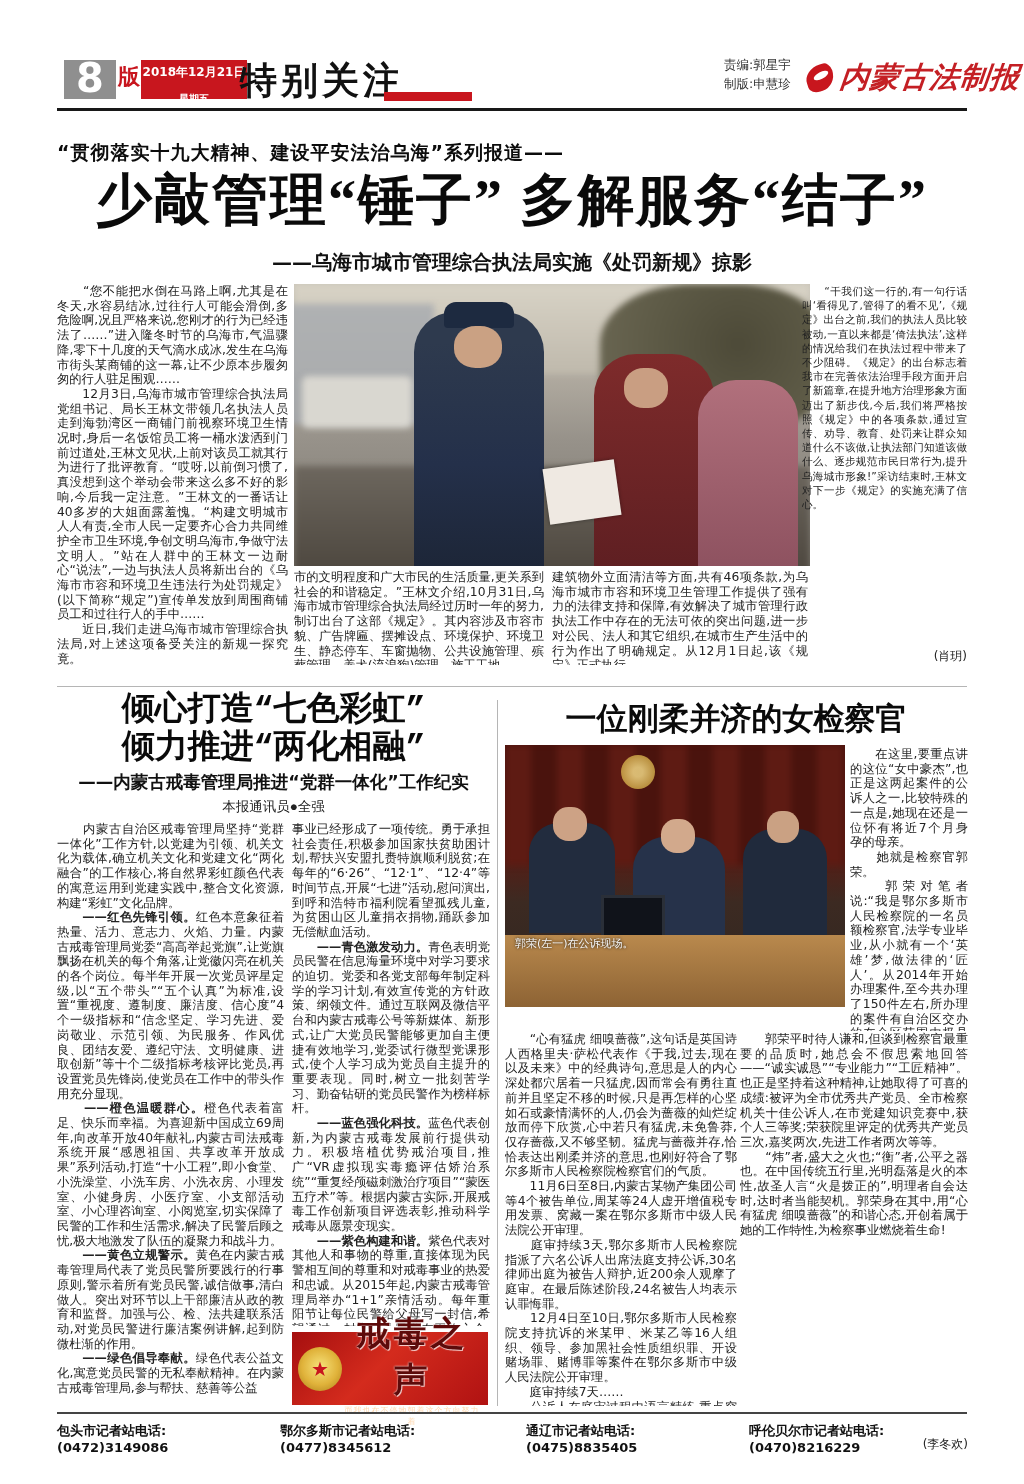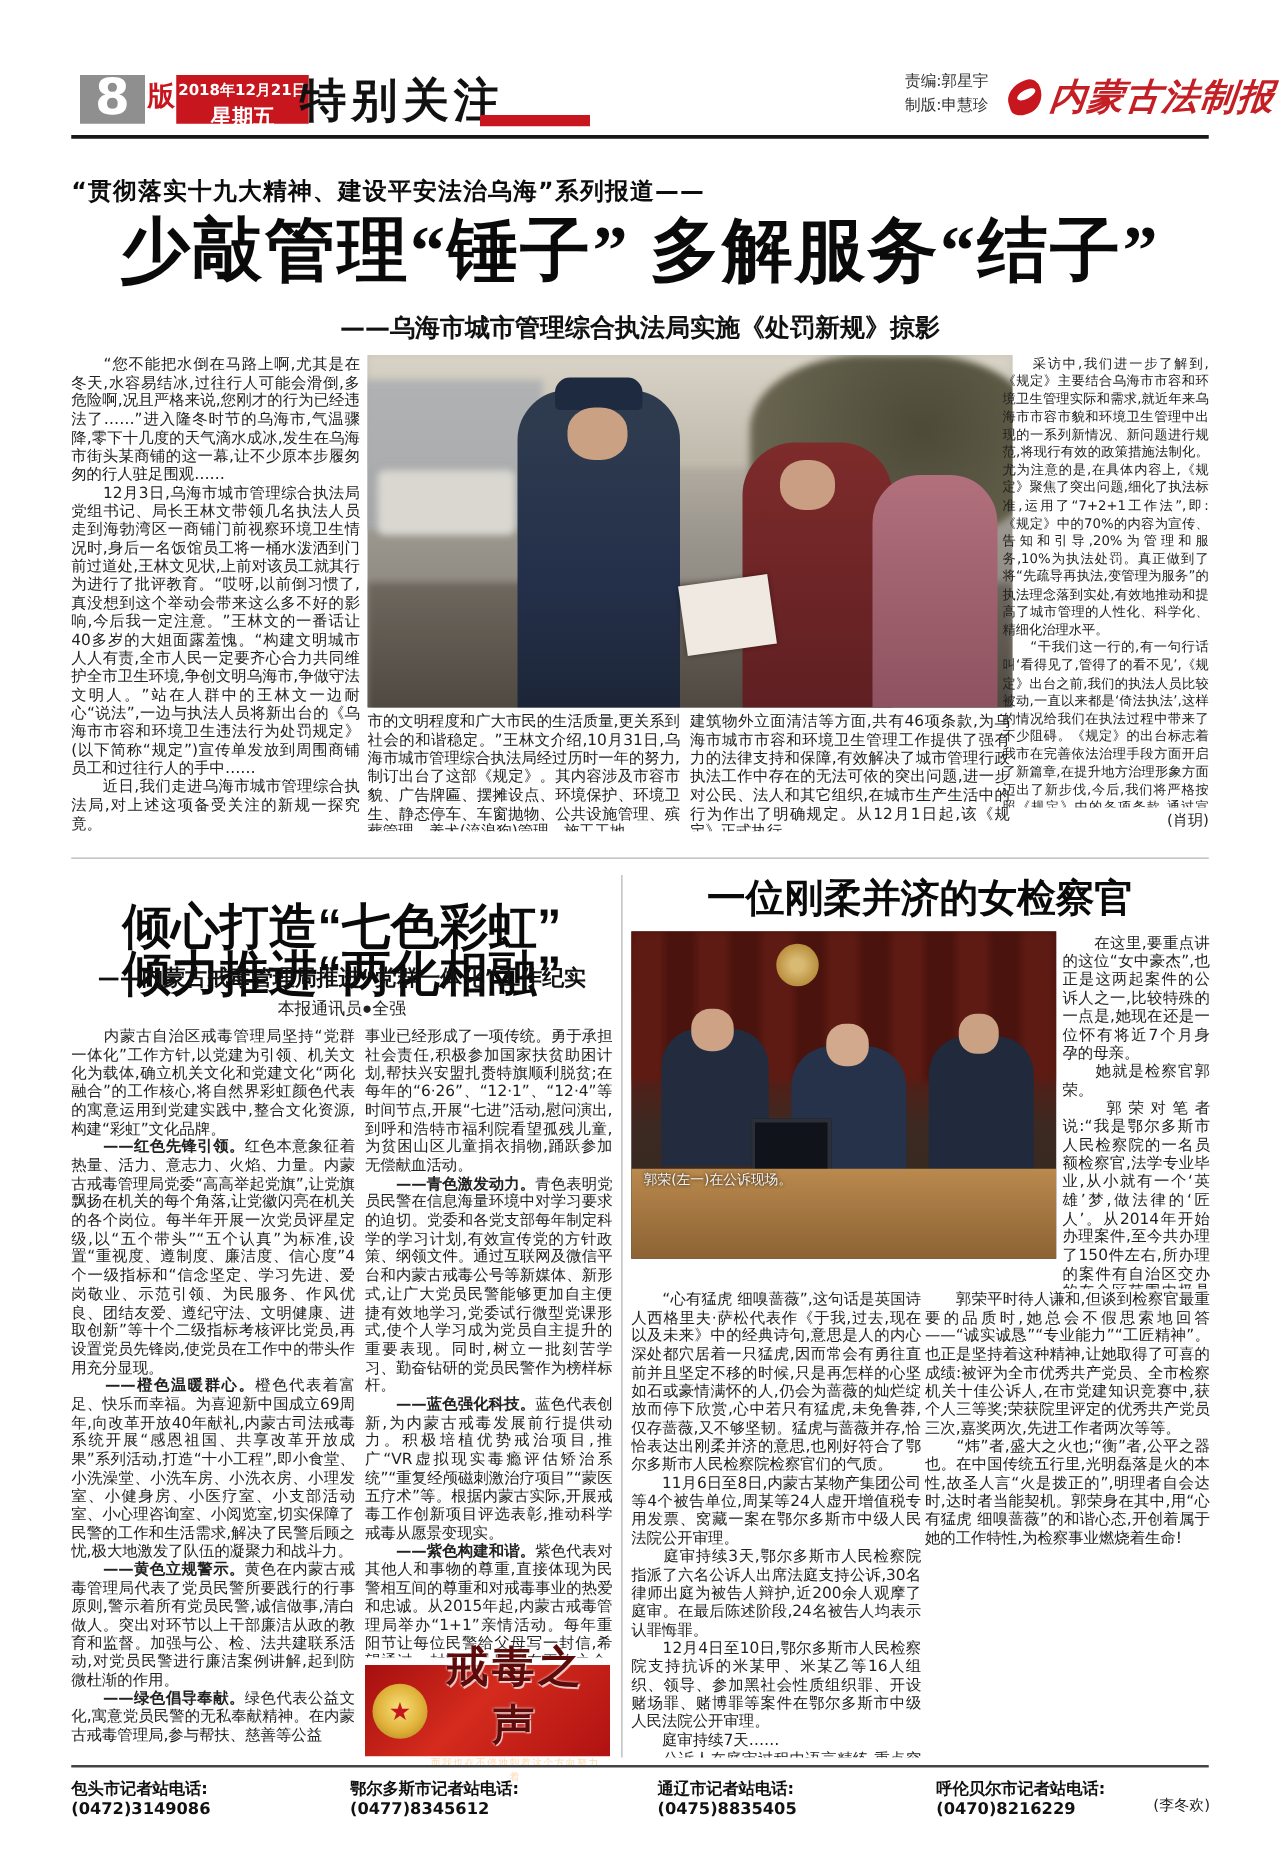--- a/index.html
+++ b/index.html
@@ -6,21 +6,21 @@
   #page{position:relative;width:1024px;height:1484px;background:#ffffff;margin:0 auto;
         font-family:"DejaVu Sans","Liberation Sans",sans-serif;color:#1c1c1c;overflow:hidden;}
   .abs{position:absolute;}
   
   .pagenum-block{left:64px;top:60px;width:52px;height:39px;background:#8f8f8f;color:#fff;
     font-size:40px;font-weight:bold;text-align:center;line-height:37px;}
   .ban-char{left:118px;top:62px;color:#c8161e;font-size:22px;font-weight:bold;}
   .date-block{left:141px;top:60px;width:106px;height:39px;background:#c8161e;color:#fff;
     text-align:center;font-weight:bold;}
   .date-block .d1{font-size:12px;margin-top:4px;}
-  .date-block .d2{font-size:17px;margin-top:1px;}
+  .date-block .d2{font-size:10px;margin-top:11px;}
   .section-title{left:240px;top:56px;font-size:37px;font-weight:900;letter-spacing:4px;color:#111;
     font-family:"DejaVu Sans",sans-serif;}
   .red-bar{left:384px;top:92px;width:88px;height:9px;background:#c8161e;}
   .editors{left:724px;top:55px;font-size:12.5px;line-height:19px;color:#333;}
   .masthead{left:806px;top:58px;display:flex;align-items:center;}
   .swoosh{width:30px;height:30px;position:relative;margin-right:4px;}
   .swoosh .s1{position:absolute;left:0;top:2px;width:28px;height:26px;background:#c8161e;
     border-radius:70% 30% 60% 40%/60% 40% 70% 30%;transform:rotate(-18deg);}
   .swoosh .s2{position:absolute;left:7px;top:9px;width:16px;height:7px;background:#fff;
     border-radius:50%;transform:rotate(-28deg);}
@@ -38,22 +38,22 @@
   .byline{font-size:12px;color:#222;text-align:right;}
   
   .photo{overflow:hidden;}
   .lead-photo{left:294px;top:284px;width:516px;height:282px;
     background:linear-gradient(180deg,#c9c4b8 0%,#b3ada2 30%,#97928a 55%,#7a766e 100%);}
   .blur{filter:blur(3px);}
   .caption{position:absolute;color:#f5f5f5;font-size:11px;text-shadow:0 0 3px #000;}
   .court-photo{left:505px;top:745px;width:340px;height:262px;
     background:linear-gradient(180deg,#4a120e 0%,#5d1a12 38%,#3c2a22 60%,#2e2620 100%);}
   
-  .rainbow-h1{left:57px;top:723px;width:433px;text-align:center;font-size:39px;font-weight:900;
-    color:#0a0a0a;font-family:Liberation Sans, sans-serif;line-height:38px;}
+  .rainbow-h1{left:57px;top:692px;width:433px;text-align:center;font-size:33px;font-weight:900;
+    color:#0a0a0a;font-family:Liberation Mono, monospace;line-height:38px;}
   .rainbow-sub{left:57px;top:770px;width:433px;text-align:center;font-size:17.5px;font-weight:bold;color:#111;}
   .rainbow-byline{left:57px;top:798px;width:433px;text-align:center;font-size:13.5px;color:#222;
     font-family:"Liberation Serif",serif;}
   .banner{left:292px;top:1332px;width:196px;height:73px;
     background:linear-gradient(135deg,#a50f0f 0%,#d42b1d 45%,#b01212 100%);
     display:flex;align-items:center;padding:0 6px;box-sizing:border-box;}
   .emblem{width:44px;height:44px;border-radius:50%;flex:0 0 44px;
     background:radial-gradient(circle at 50% 45%,#f6e27a 0%,#e0b23a 55%,#a67a18 100%);
     display:flex;align-items:center;justify-content:center;color:#c8161e;font-size:20px;}
   .banner-textbox{flex:1;text-align:center;}
@@ -123,21 +123,20 @@
     <div class="shape" style="left:252px;top:180px;width:72px;height:56px;background:#efe9e2;transform:rotate(-8deg);box-shadow:0 0 4px #0006;"></div>
   </div>
 
   <div class="abs body-text" style="left:294px;top:570px;width:250px;height:95px;">
       <p>市的文明程度和广大市民的生活质量,更关系到社会的和谐稳定。”王林文介绍,10月31日,乌海市城市管理综合执法局经过历时一年的努力,制订出台了这部《规定》。其内容涉及市容市貌、广告牌匾、摆摊设点、环境保护、环境卫生、静态停车、车窗抛物、公共设施管理、殡葬管理、养犬(流浪狗)管理、施工工地、</p>
     </div>
   <div class="abs body-text" style="left:552px;top:570px;width:256px;height:95px;">
       <p>建筑物外立面清洁等方面,共有46项条款,为乌海市城市市容和环境卫生管理工作提供了强有力的法律支持和保障,有效解决了城市管理行政执法工作中存在的无法可依的突出问题,进一步对公民、法人和其它组织,在城市生产生活中的行为作出了明确规定。从12月1日起,该《规定》正式执行。</p>
     </div>
   <div class="abs body-text small-col" style="left:802px;top:284px;width:165px;height:362px;">
-      <p>　　采访中,我们进一步了解到,《规定》主要结合乌海市市容和环境卫生管理实际和需求,就近年来乌海市市容市貌和环境卫生管理中出现的一系列新情况、新问题进行规范,将现行有效的政策措施法制化。尤为注意的是,在具体内容上,《规定》聚焦了突出问题,细化了执法标准,运用了“7+2+1工作法”,即:《规定》中的70%的内容为宣传、告知和引导,20%为管理和服务,10%为执法处罚。真正做到了将“先疏导再执法,变管理为服务”的执法理念落到实处,有效地推动和提高了城市管理的人性化、科学化、精细化治理水平。</p>
       <p>　　“干我们这一行的,有一句行话叫‘看得见了,管得了的看不见’,《规定》出台之前,我们的执法人员比较被动,一直以来都是‘倚法执法’,这样的情况给我们在执法过程中带来了不少阻碍。《规定》的出台标志着我市在完善依法治理手段方面开启了新篇章,在提升地方治理形象方面迈出了新步伐,今后,我们将严格按照《规定》中的各项条款,通过宣传、劝导、教育、处罚来让群众知道什么不该做,让执法部门知道该做什么、逐步规范市民日常行为,提升乌海城市形象!”采访结束时,王林文对下一步《规定》的实施充满了信心。</p>
     </div>
   <div class="abs byline" style="left:802px;top:648px;width:165px;">(肖玥)</div>
 
   <div class="abs mid-rule"></div>
   <div class="abs vert-rule"></div>
 
   <div class="abs rainbow-h1">
     <div>倾心打造“七色彩虹”</div>
     <div>倾力推进“两化相融”</div>

